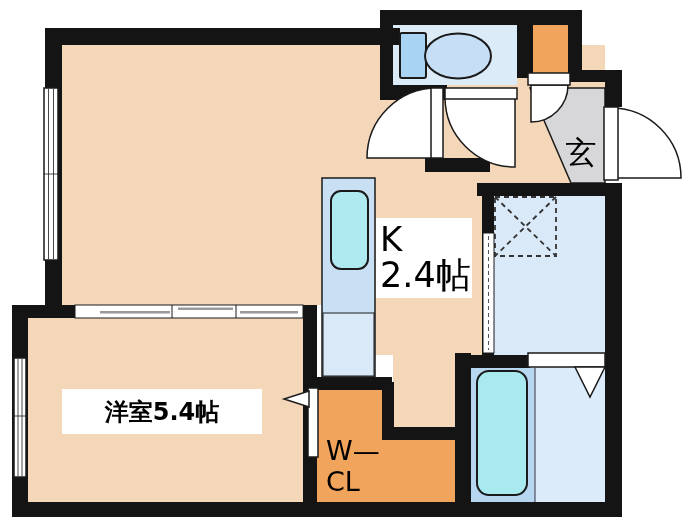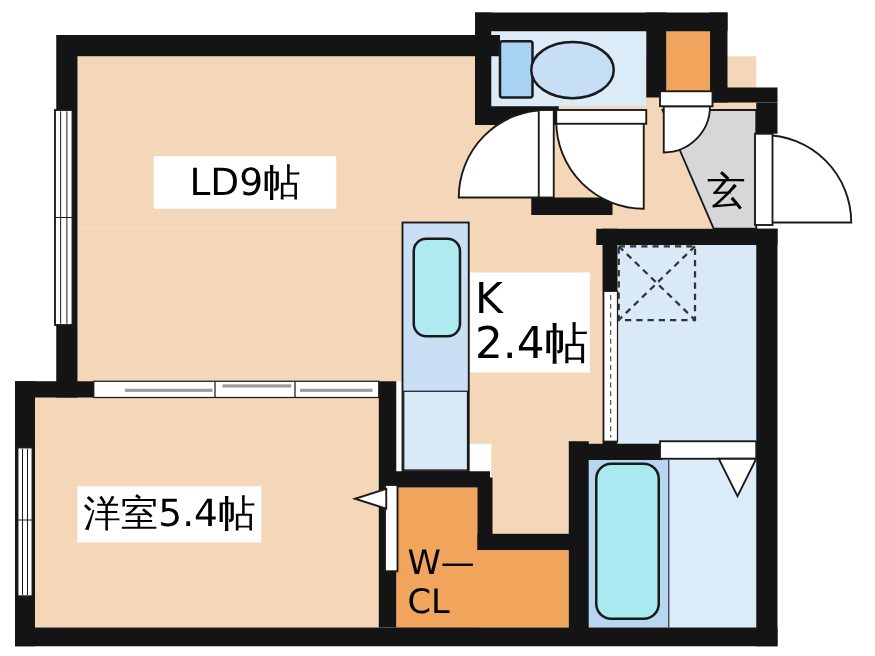--- a/index.html
+++ b/index.html
@@ -29,21 +29,21 @@
   .divline{stroke:#334;stroke-width:1;}
   .lbl{position:absolute;color:var(--label-text);display:flex;align-items:center;
        justify-content:center;white-space:nowrap;}
   .lbl.bg{background:var(--label-bg);}
   .ld-lbl{left:123px;top:125px;width:146px;height:42px;font-size:30px;font-weight:500;}
   .k-lbl{left:376px;top:218px;width:96px;height:80px;flex-direction:column;
          align-items:flex-start;justify-content:center;line-height:1.05;padding-left:4px;
          box-sizing:border-box;}
   .k-lbl .l1{font-size:34px;font-weight:500;}
   .k-lbl .l2{font-size:35px;font-weight:500;}
-  .west-lbl{left:62px;top:389px;width:147px;height:45px;font-size:30px;font-weight:400;}
+  .west-lbl{left:62px;top:389px;width:200px;height:45px;font-size:24px;font-weight:700;}
   .wcl-lbl{left:326px;top:428px;width:70px;height:76px;flex-direction:column;
            align-items:flex-start;line-height:1.15;font-size:27px;font-weight:500;}
   .gen-lbl{left:560px;top:132px;width:42px;height:42px;font-size:31px;font-weight:500;}
 </style>
 </head>
 <body>
 
 <div id="plan">
   <svg width="700" height="525" viewBox="0 0 700 525">
 
@@ -139,21 +139,20 @@
     <g>
       <rect class="door-thin" x="75" y="305" width="228" height="13"></rect>
       <line x1="172" y1="305" x2="172" y2="318" stroke="#1a1a1a" stroke-width="1"></line>
       <line x1="236" y1="305" x2="236" y2="318" stroke="#1a1a1a" stroke-width="1"></line>
       <rect class="graymark" x="100" y="311" width="70" height="2.5"></rect>
       <rect class="graymark" x="178" y="307.5" width="55" height="2.5"></rect>
       <rect class="graymark" x="240" y="311" width="58" height="2.5"></rect>
     </g>
   </svg>
 
-  <div class="lbl bg ld-lbl">LD9帖</div>
   <div class="lbl bg k-lbl">
     <span class="l1">K</span>
     <span class="l2">2.4帖</span>
   </div>
   <div class="lbl bg west-lbl">洋室5.4帖</div>
   <div class="lbl wcl-lbl">
     <span>W—</span>
     <span>CL</span>
   </div>
   <div class="lbl gen-lbl">玄</div>

